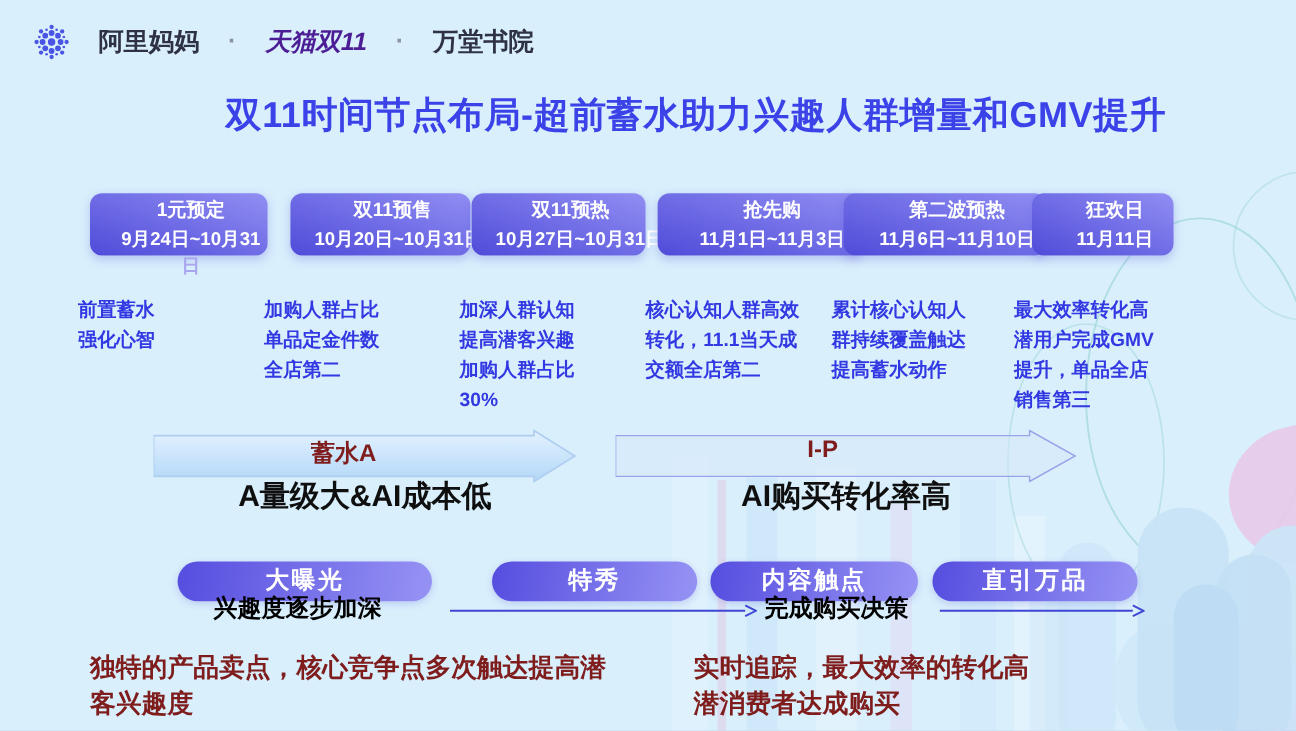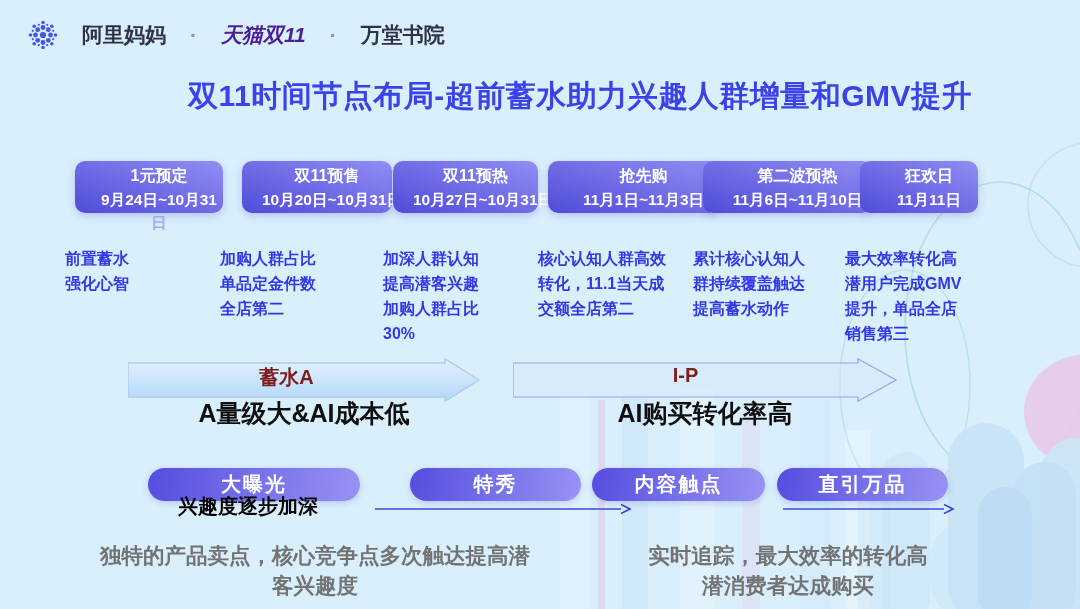--- a/index.html
+++ b/index.html
@@ -49,21 +49,21 @@
     line-height:33px; letter-spacing:2px;
     box-shadow:0 2px 6px rgba(90,90,220,.25);margin-top:21px; }
 
   
   .flow-label{ position:absolute; top:493px; font-size:20px; font-weight:bold;
     color:#000000; white-space:nowrap; }
   .flow-arrow{ position:absolute; top:502px; }
 
   
   .note{ position:absolute; top:541px; font-size:21.5px; font-weight:bold;
-    color:#737373; line-height:30px; text-align:center; white-space:pre-line; }
+    color:#7f1d1d; line-height:30px; white-space:pre-line; }
 </style>
 </head>
 <body>
 
 <div class="slide">
 
   <svg class="bg-decor" width="1080" height="609" viewBox="0 0 1080 609">
 
     <rect x="560" y="380" width="30" height="229" fill="#ffffff" opacity="0.16"></rect>
     <rect x="598" y="400" width="7" height="209" fill="#e8a8c8" opacity="0.28"></rect>
@@ -196,20 +196,21 @@
   <div class="pill" style="left:148px;width:212px;">大曝光</div>
   <div class="pill" style="left:592px;width:173px;">内容触点</div>
   <div class="pill" style="left:410px;width:171px;">特秀</div>
   <div class="pill" style="left:777px;width:171px;">直引万品</div>
 
   <div class="flow-label" style="left:178px;">兴趣度逐步加深</div>
   <svg class="flow-arrow" style="left:375px;" width="256" height="14">
     <line x1="0" y1="7" x2="246" y2="7" stroke="#3f46d6" stroke-width="1.6"></line>
     <path d="M246,2.5 L255,7 L246,11.5" fill="none" stroke="#3f46d6" stroke-width="1.6"></path>
   </svg>
+  <div class="flow-label" style="left:637px;">完成购买决策</div>
   <svg class="flow-arrow" style="left:783px;" width="171" height="14">
     <line x1="0" y1="7" x2="161" y2="7" stroke="#3f46d6" stroke-width="1.6"></line>
     <path d="M161,2.5 L170,7 L161,11.5" fill="none" stroke="#3f46d6" stroke-width="1.6"></path>
   </svg>
 
   <div class="note" style="left:75px;width:480px;">独特的产品卖点，核心竞争点多次触达提高潜
 客兴趣度</div>
   <div class="note" style="left:578px;width:420px;">实时追踪，最大效率的转化高
 潜消费者达成购买</div>
 

